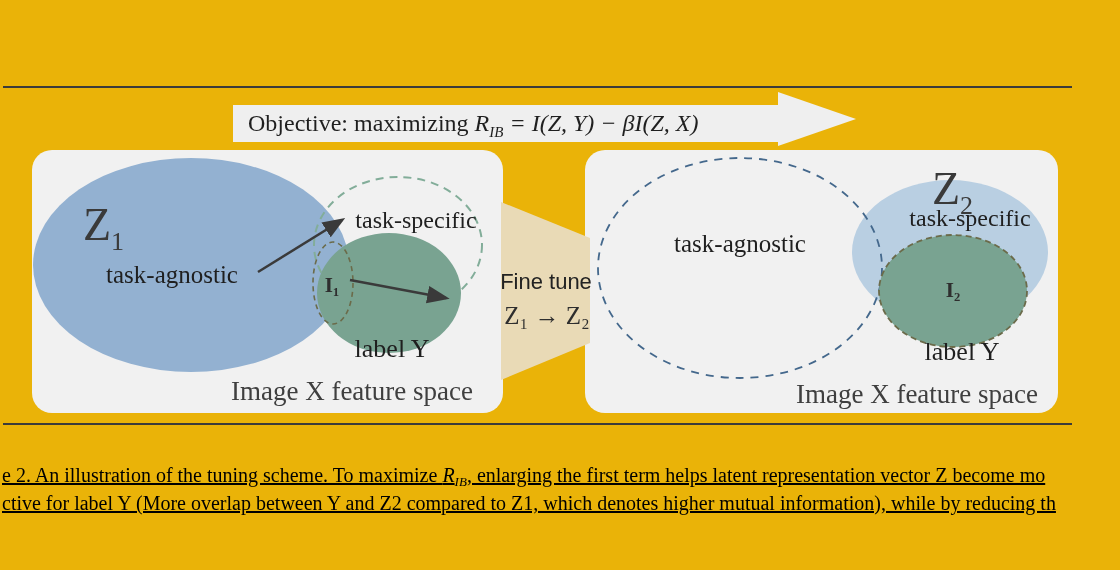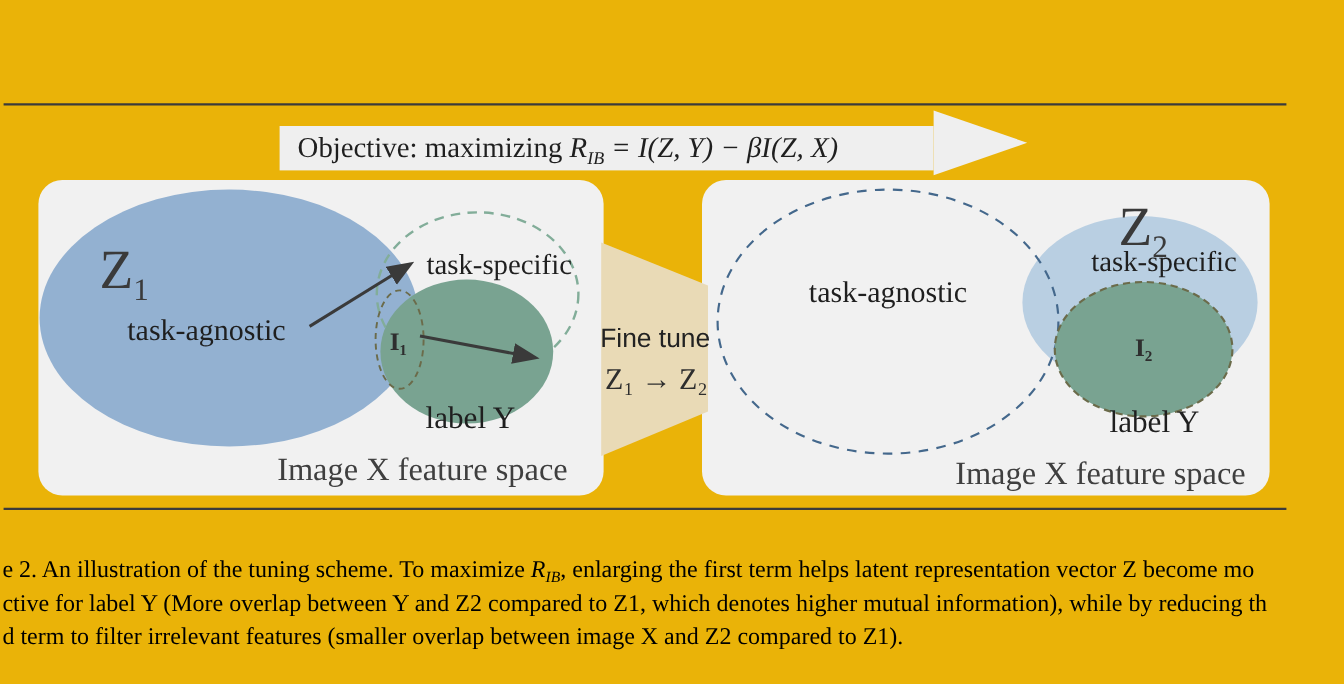--- a/index.html
+++ b/index.html
@@ -16,21 +16,21 @@
   .lab { font-size: 24px; }
   .lab25 { font-size: 25px; }
   .lab26 { font-size: 26px; }
   .ibold { font-size: 21px; font-weight: bold; fill: #2e2e2e; }
   .space-lab { font-size: 27px; fill: #3f3f3f; }
   .ft-title { font-family: "Liberation Sans", "DejaVu Sans", sans-serif; font-size: 22px; fill: #222222; }
   .ft-formula { font-size: 25px; fill: #2e2e2e; }
 
   .caption { position: absolute; left: 0; top: 461px; width: 1120px;
              font-family: "Liberation Serif", "DejaVu Serif", serif;
-             font-size: 20px; color: #000000; }
+             font-size: 20px; color: #000000; text-decoration: underline; }
   .cap-line { white-space: nowrap; overflow: hidden; height: 28px; line-height: 28px; padding-left: 2px; }
   .cap-math { font-style: italic; }
   .cap-sub { font-size: 13px; font-style: italic; vertical-align: -4px; }
 </style>
 </head>
 <body>
 
 <div class="page">
 
 <svg width="1120" height="570" viewBox="0 0 1120 570">
@@ -76,16 +76,15 @@
   <text x="740" y="252" class="lab25" text-anchor="middle">task-agnostic</text>
   <text x="970" y="226" class="lab" text-anchor="middle">task-specific</text>
   <text x="953" y="297" class="ibold" text-anchor="middle">I₂</text>
   <text x="962" y="360" class="lab26" text-anchor="middle">label Y</text>
   <text x="917" y="403" class="space-lab" text-anchor="middle">Image X feature space</text>
 </svg>
 
 <div class="caption">
   <div class="cap-line"><span>e 2. An illustration of the tuning scheme. To maximize </span><span class="cap-math">R</span><span class="cap-sub">IB</span><span>, enlarging the first term helps latent representation vector Z become mo</span></div>
   <div class="cap-line">ctive for label Y (More overlap between Y and Z2 compared to Z1, which denotes higher mutual information), while by reducing th</div>
-  <div class="cap-line">d term to filter irrelevant features (smaller overlap between image X and Z2 compared to Z1).</div>
 </div>
 
 </div>
 
 </body></html>

